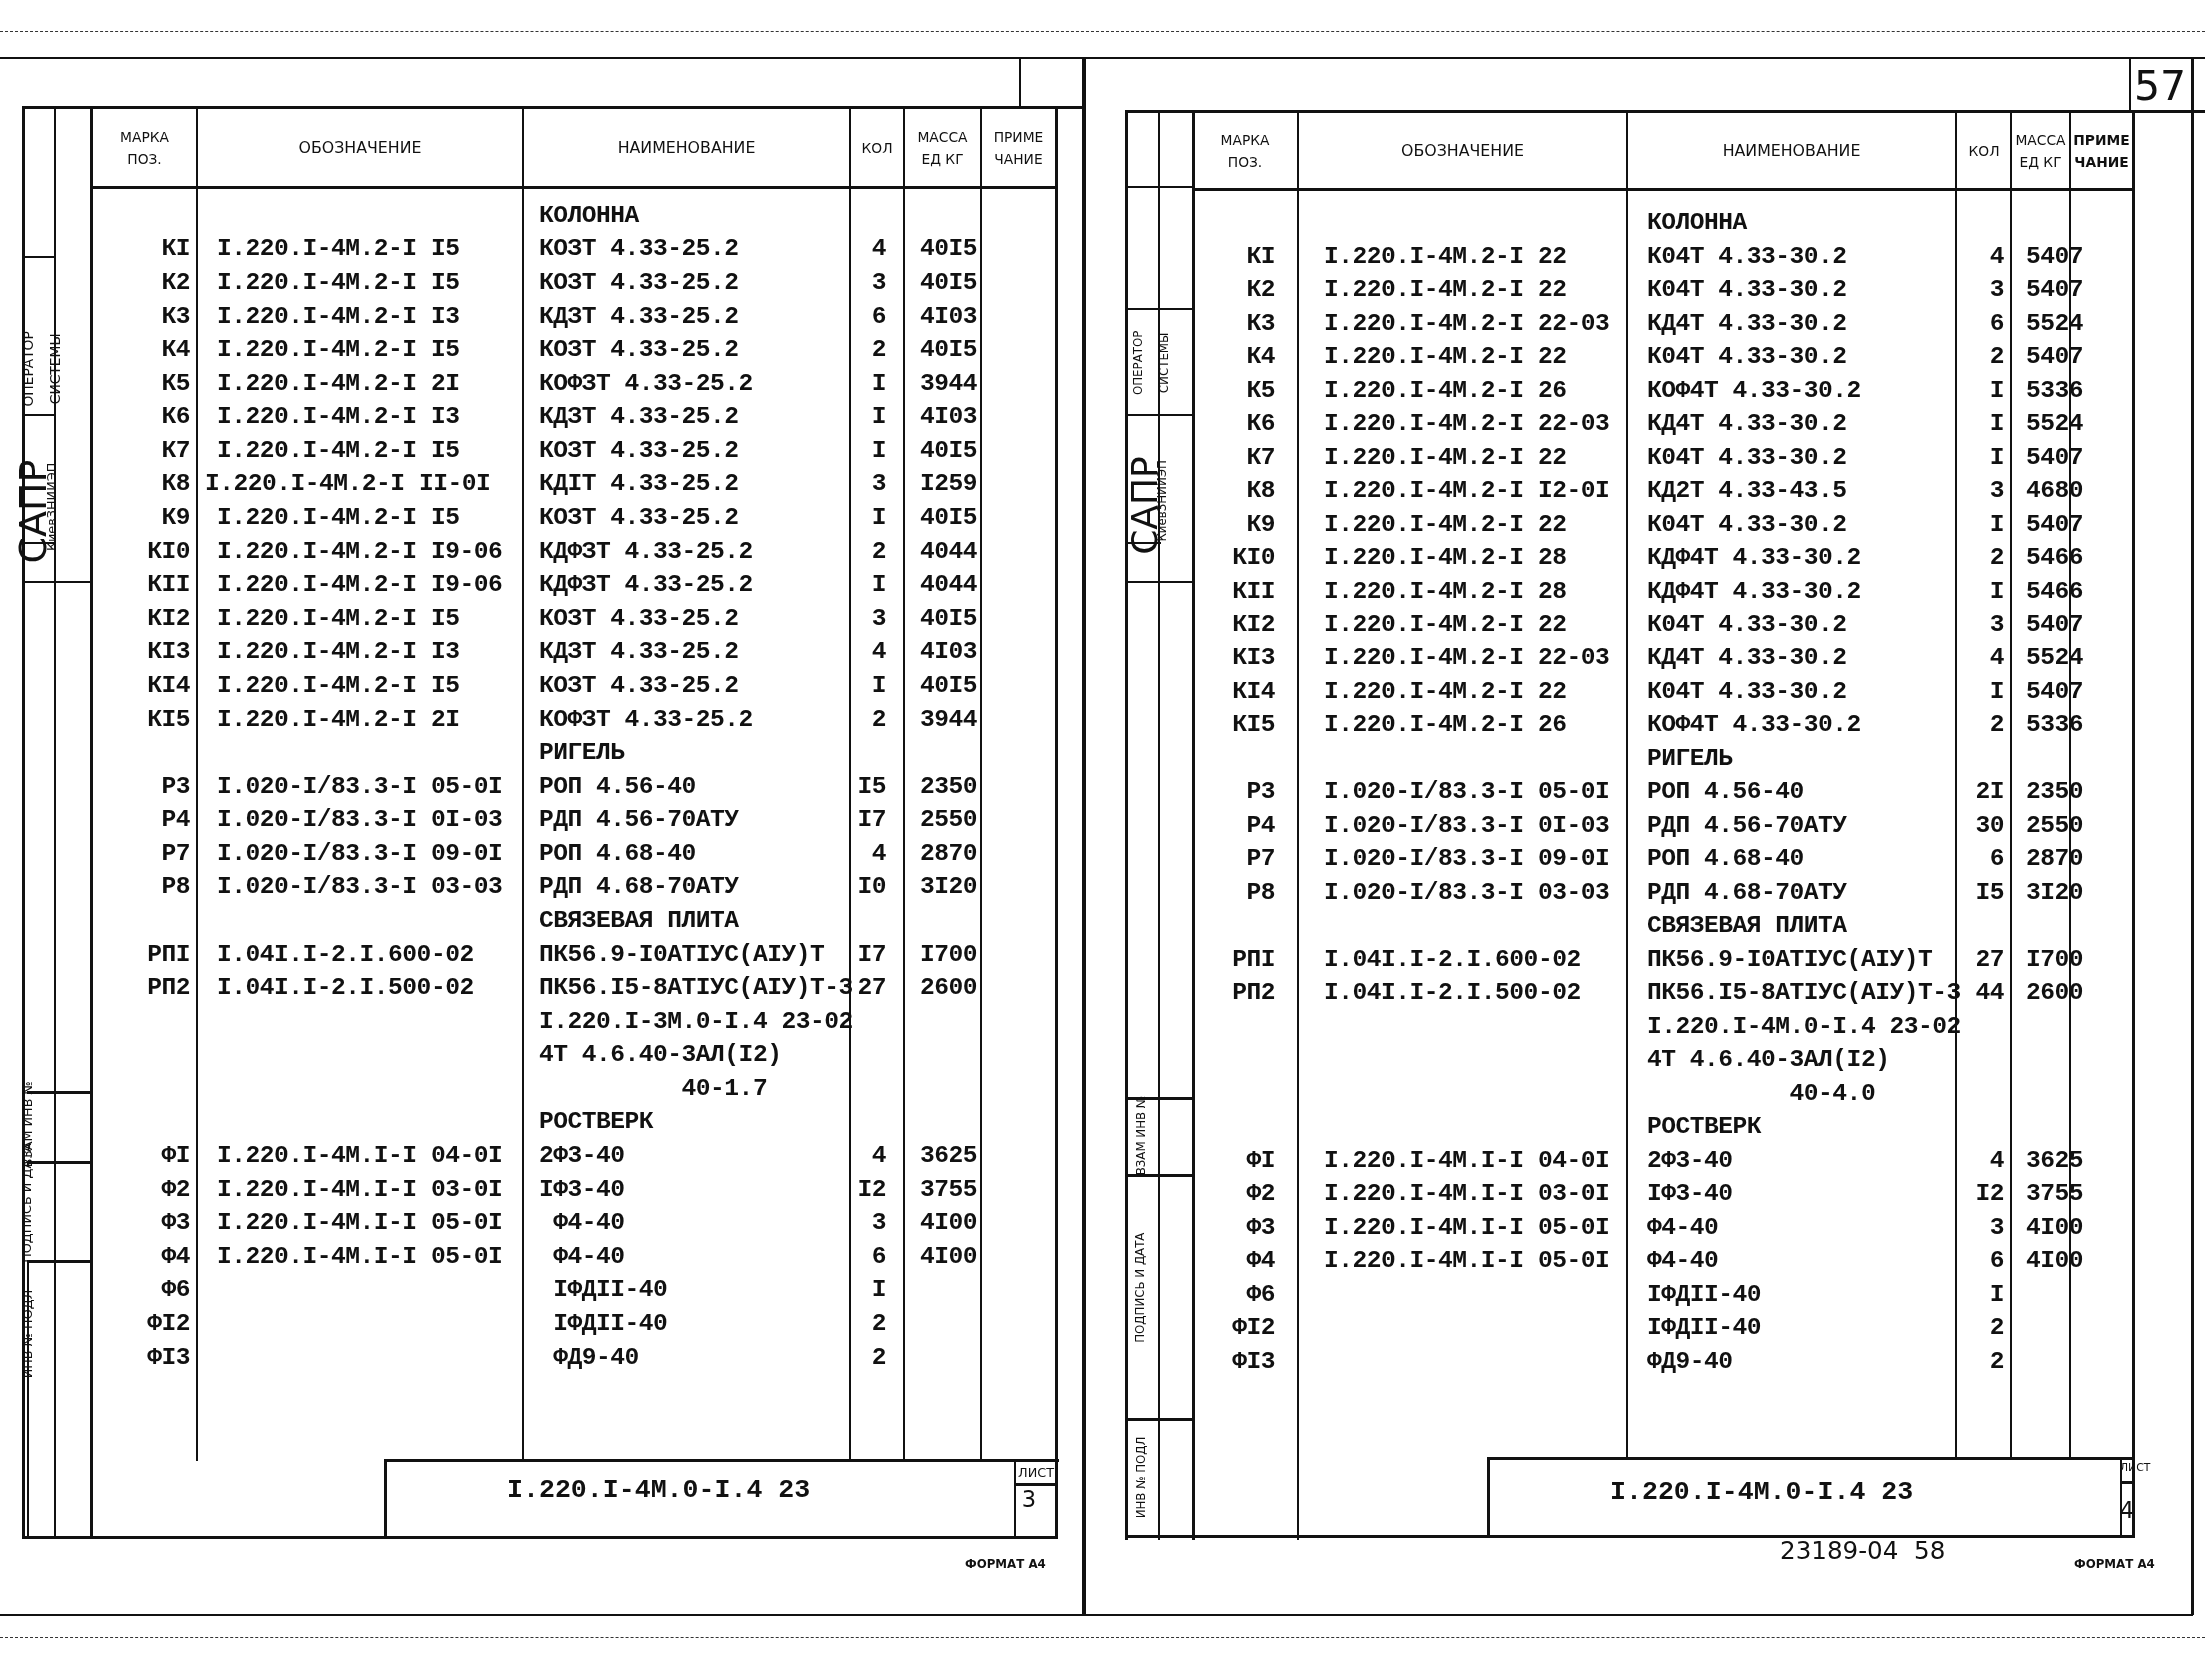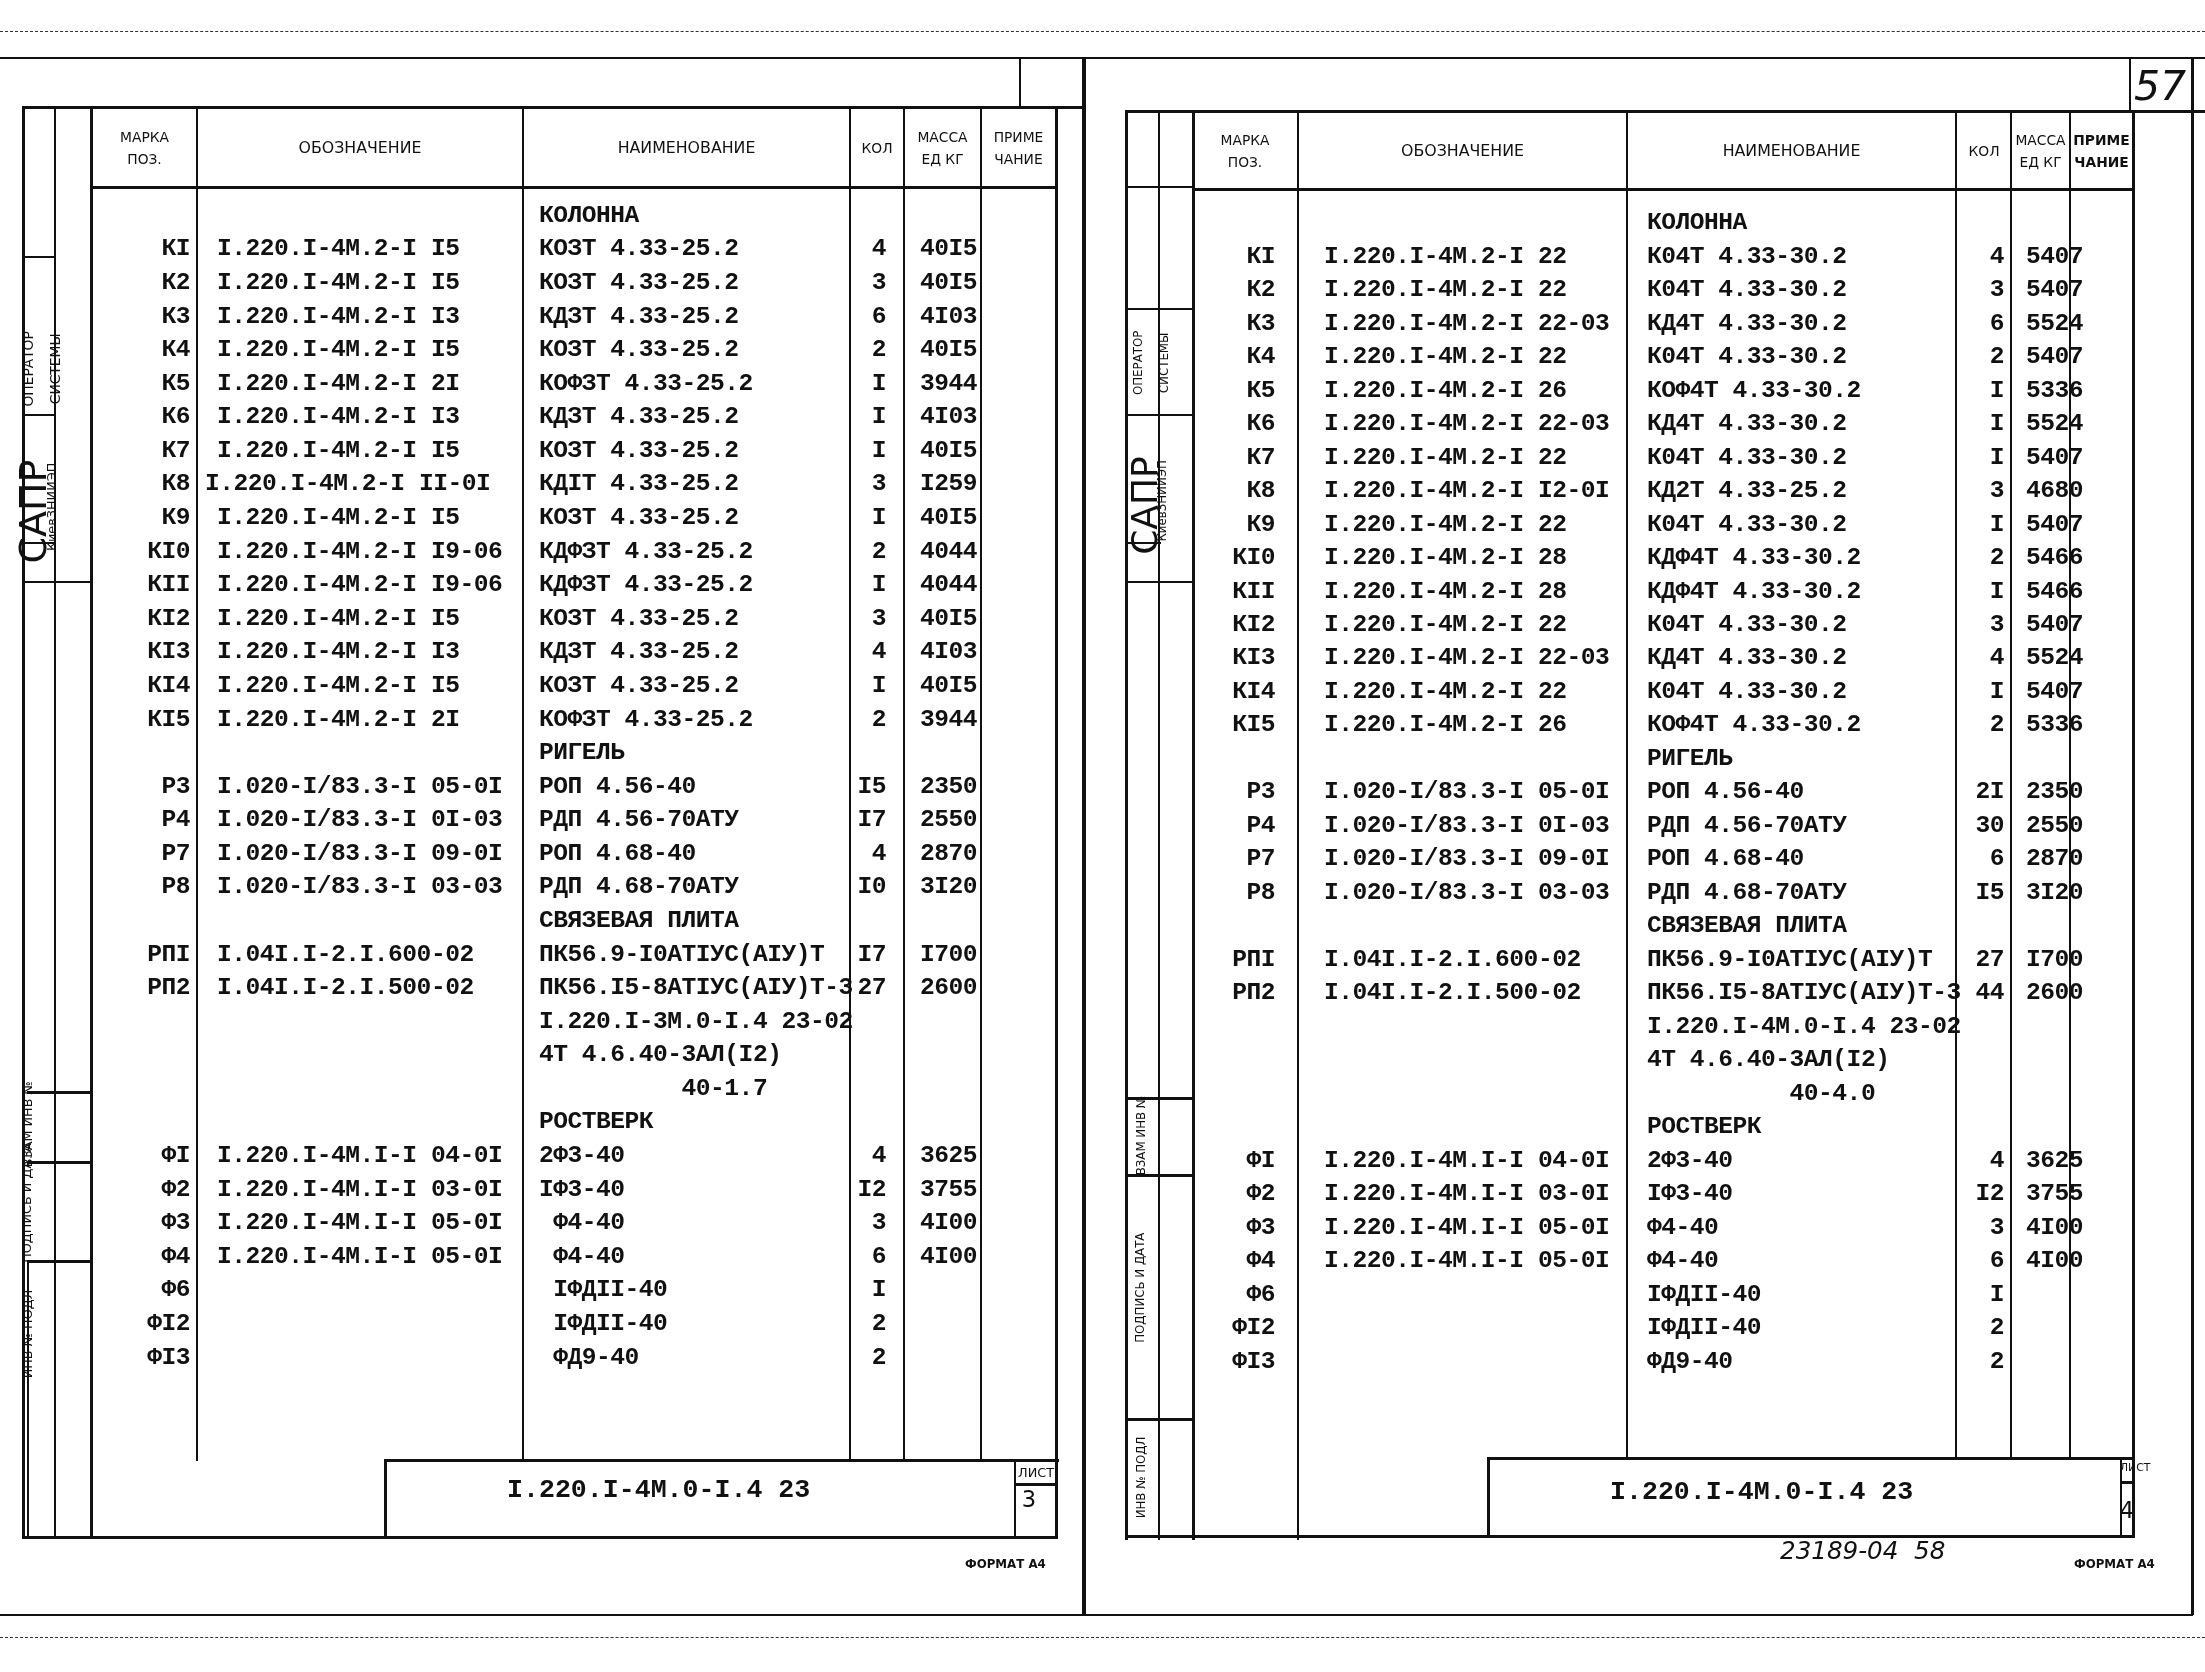--- a/index.html
+++ b/index.html
@@ -9,21 +9,21 @@
   .hdr { position:absolute; font-family:"DejaVu Sans", sans-serif; font-size:15.8px; text-align:center; display:flex; align-items:center; justify-content:center; line-height:1.6; white-space:pre-line; }
   .hdr.small { font-size:13.8px; }
   .cell { position:absolute; font-size:24.6px; white-space:nowrap; font-weight:bold; letter-spacing:-0.5px; }
   .mark { text-align:right; }
   .num { text-align:right; }
   .vert { position:absolute; font-family:"DejaVu Sans", sans-serif; transform:rotate(-90deg); transform-origin:center; white-space:nowrap; text-align:center; }
   .title-code { position:absolute; font-size:26.6px; font-weight:bold; }
   .sheet-lbl { position:absolute; font-family:"DejaVu Sans", sans-serif; font-size:12.8px; text-align:center; }
   .sheet-num { position:absolute; font-family:"DejaVu Sans", sans-serif; font-size:22.6px; text-align:center; }
   .fmt { position:absolute; font-family:"DejaVu Sans", sans-serif; font-size:11.8px; font-weight:bold; }
-  .hand { position:absolute; font-family:"DejaVu Sans", sans-serif; font-style:italic; font-size:24.6px; }
+  .hand { position:absolute; font-family:"DejaVu Sans", sans-serif; font-size:24.6px; }
   .wavy { position:absolute; height:0; border-top:1.5px dashed #333; }
 </style>
 </head>
 <body>
 
 <div class="wavy" style="left:0;top:30.5px;width:2205px;"></div>
 <div class="wavy" style="left:0;top:1637px;width:2205px;"></div>
 
 <div id="sheet-left" class="abs" style="left:0;top:0;width:1093px;height:1672px;">
 
@@ -415,21 +415,21 @@
       <div style="position: absolute; left: 0px; top: 444px;">
         <div class="cell mark" style="left: 1201px; width: 74px; top: 0px;">К7</div>
         <div class="cell " style="left: 1324px; top: 0px;">I.220.I-4M.2-I 22</div>
         <div class="cell " style="left: 1647px; top: 0px; white-space: pre;">К04Т 4.33-30.2</div>
         <div class="cell num" style="left: 1960px; width: 44px; top: 0px;">I</div>
         <div class="cell " style="left: 2026px; top: 0px;">5407</div>
       </div>
       <div style="position: absolute; left: 0px; top: 477px;">
         <div class="cell mark" style="left: 1201px; width: 74px; top: 0px;">К8</div>
         <div class="cell " style="left: 1324px; top: 0px;">I.220.I-4M.2-I I2-0I</div>
-        <div class="cell " style="left: 1647px; top: 0px; white-space: pre;">КД2Т 4.33-25.2</div>
+        <div class="cell " style="left: 1647px; top: 0px; white-space: pre;">КД2Т 4.33-43.5</div>
         <div class="cell num" style="left: 1960px; width: 44px; top: 0px;">3</div>
         <div class="cell " style="left: 2026px; top: 0px;">4680</div>
       </div>
       <div style="position: absolute; left: 0px; top: 511px;">
         <div class="cell mark" style="left: 1201px; width: 74px; top: 0px;">К9</div>
         <div class="cell " style="left: 1324px; top: 0px;">I.220.I-4M.2-I 22</div>
         <div class="cell " style="left: 1647px; top: 0px; white-space: pre;">К04Т 4.33-30.2</div>
         <div class="cell num" style="left: 1960px; width: 44px; top: 0px;">I</div>
         <div class="cell " style="left: 2026px; top: 0px;">5407</div>
       </div>

